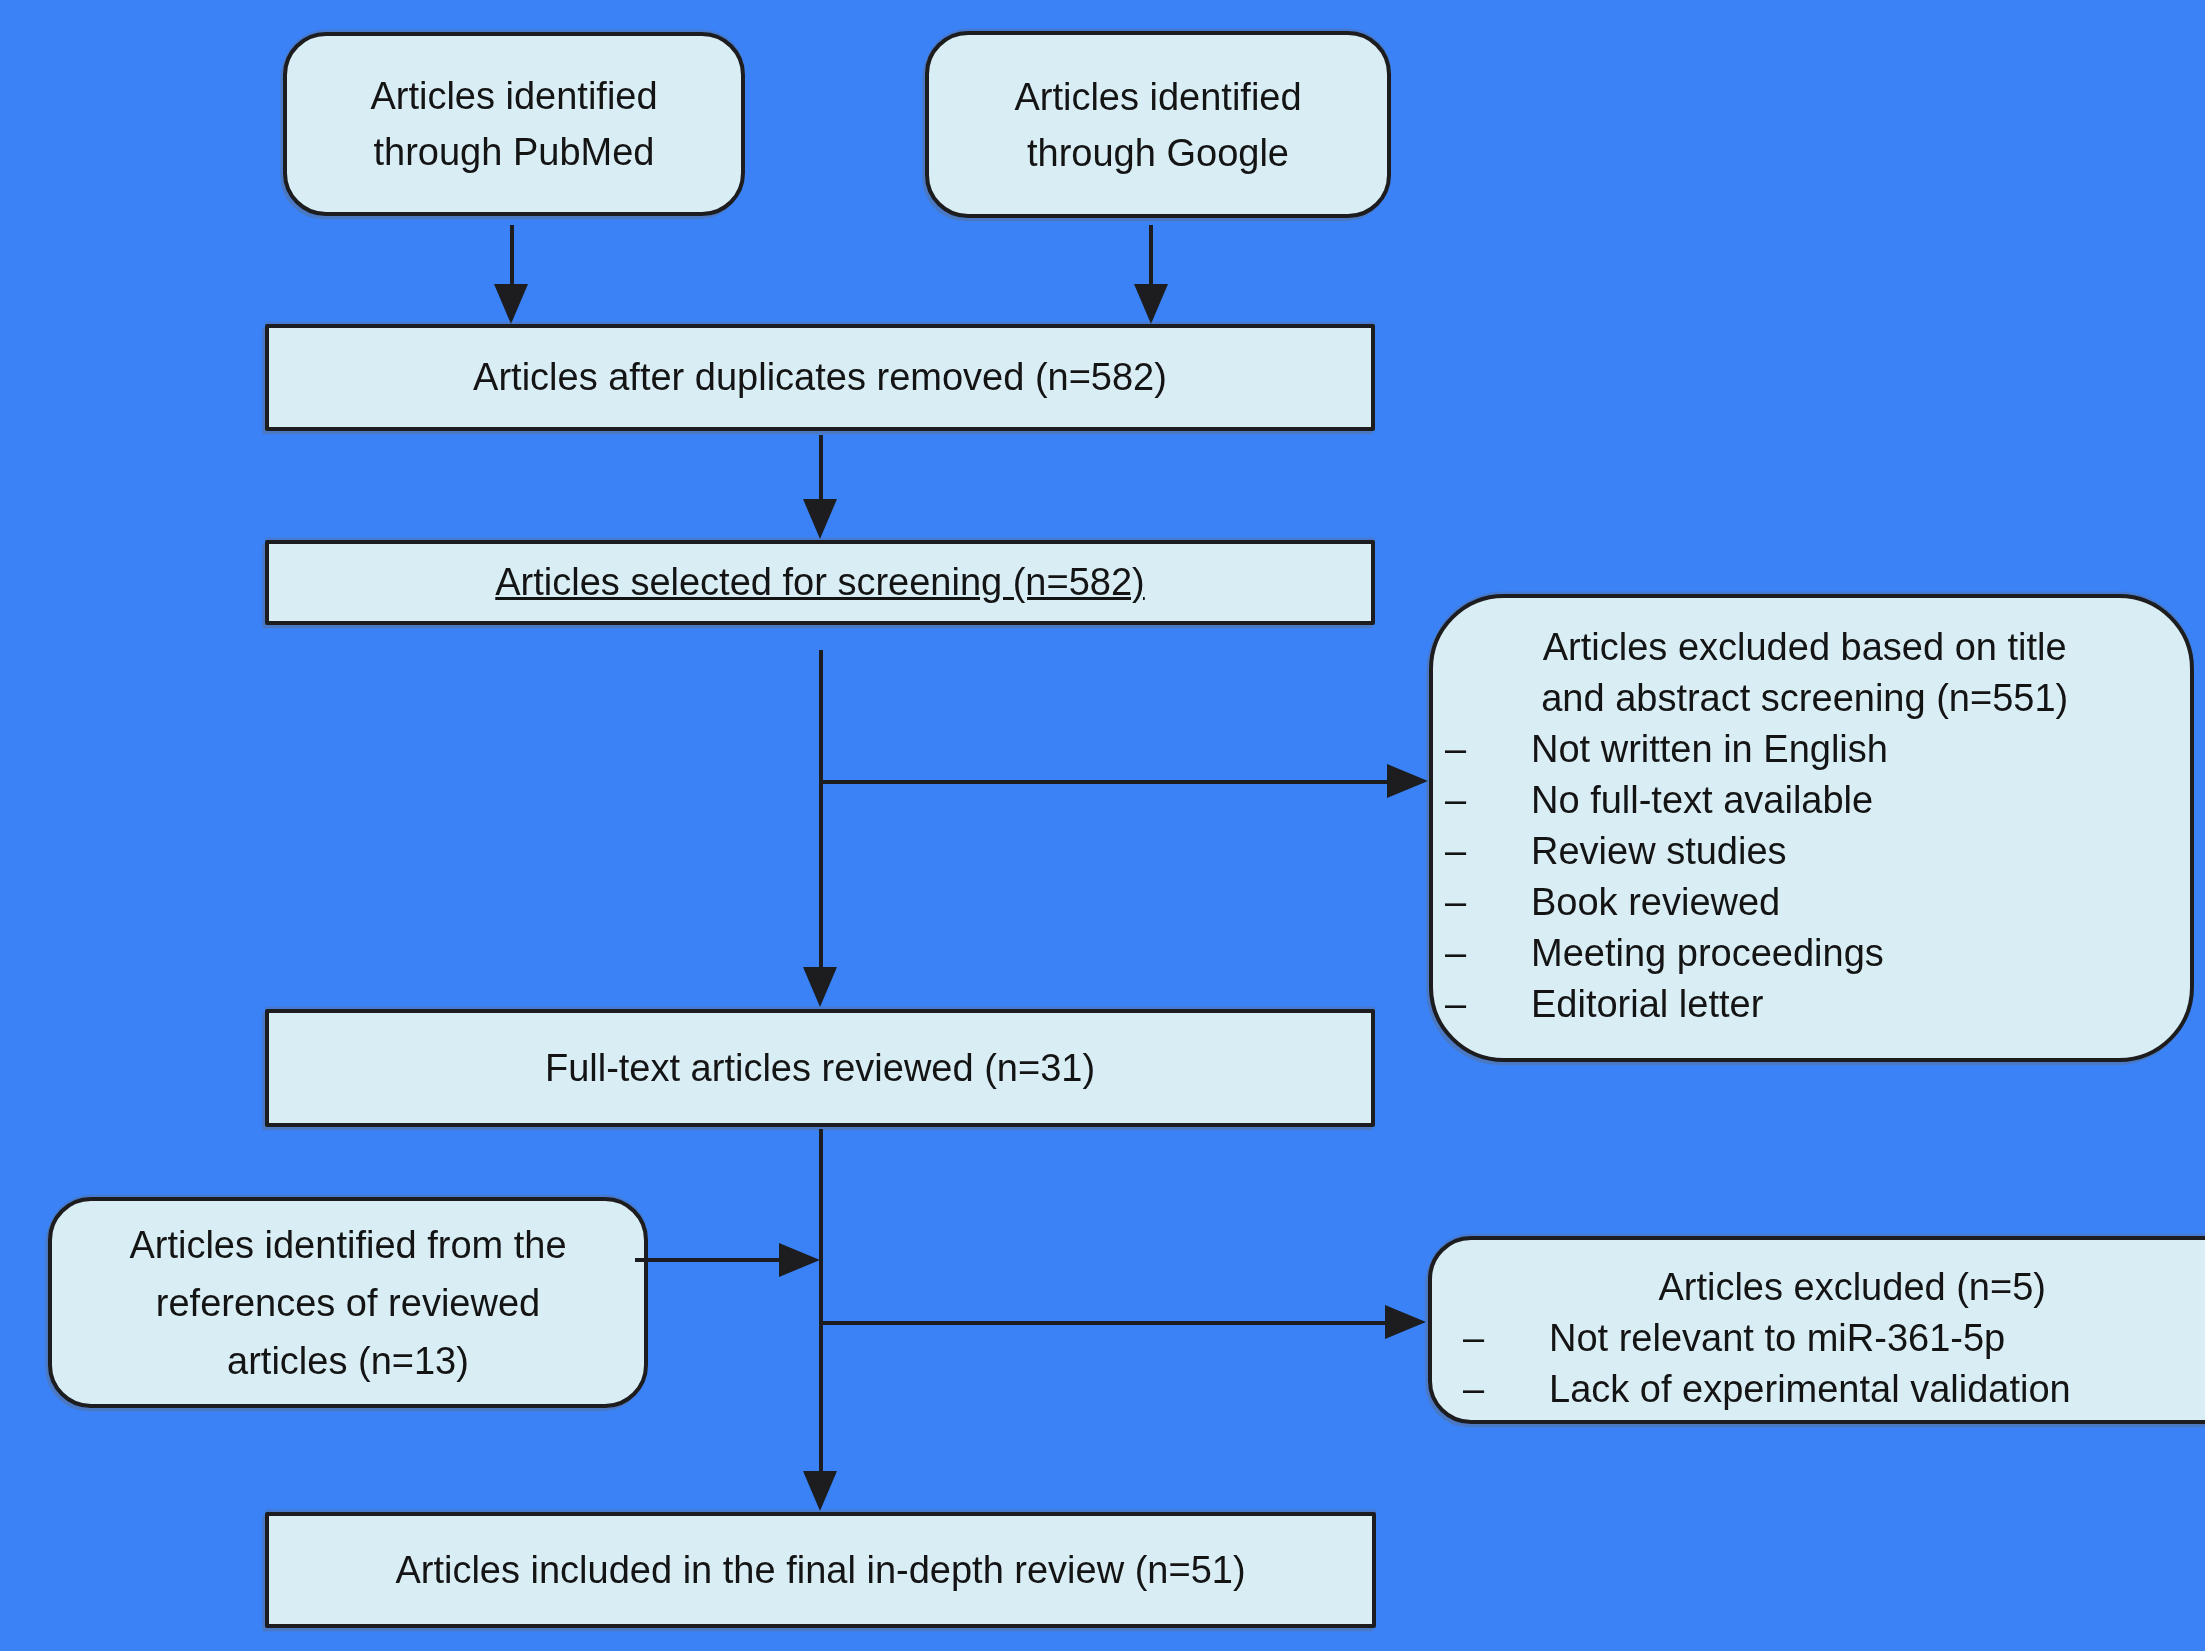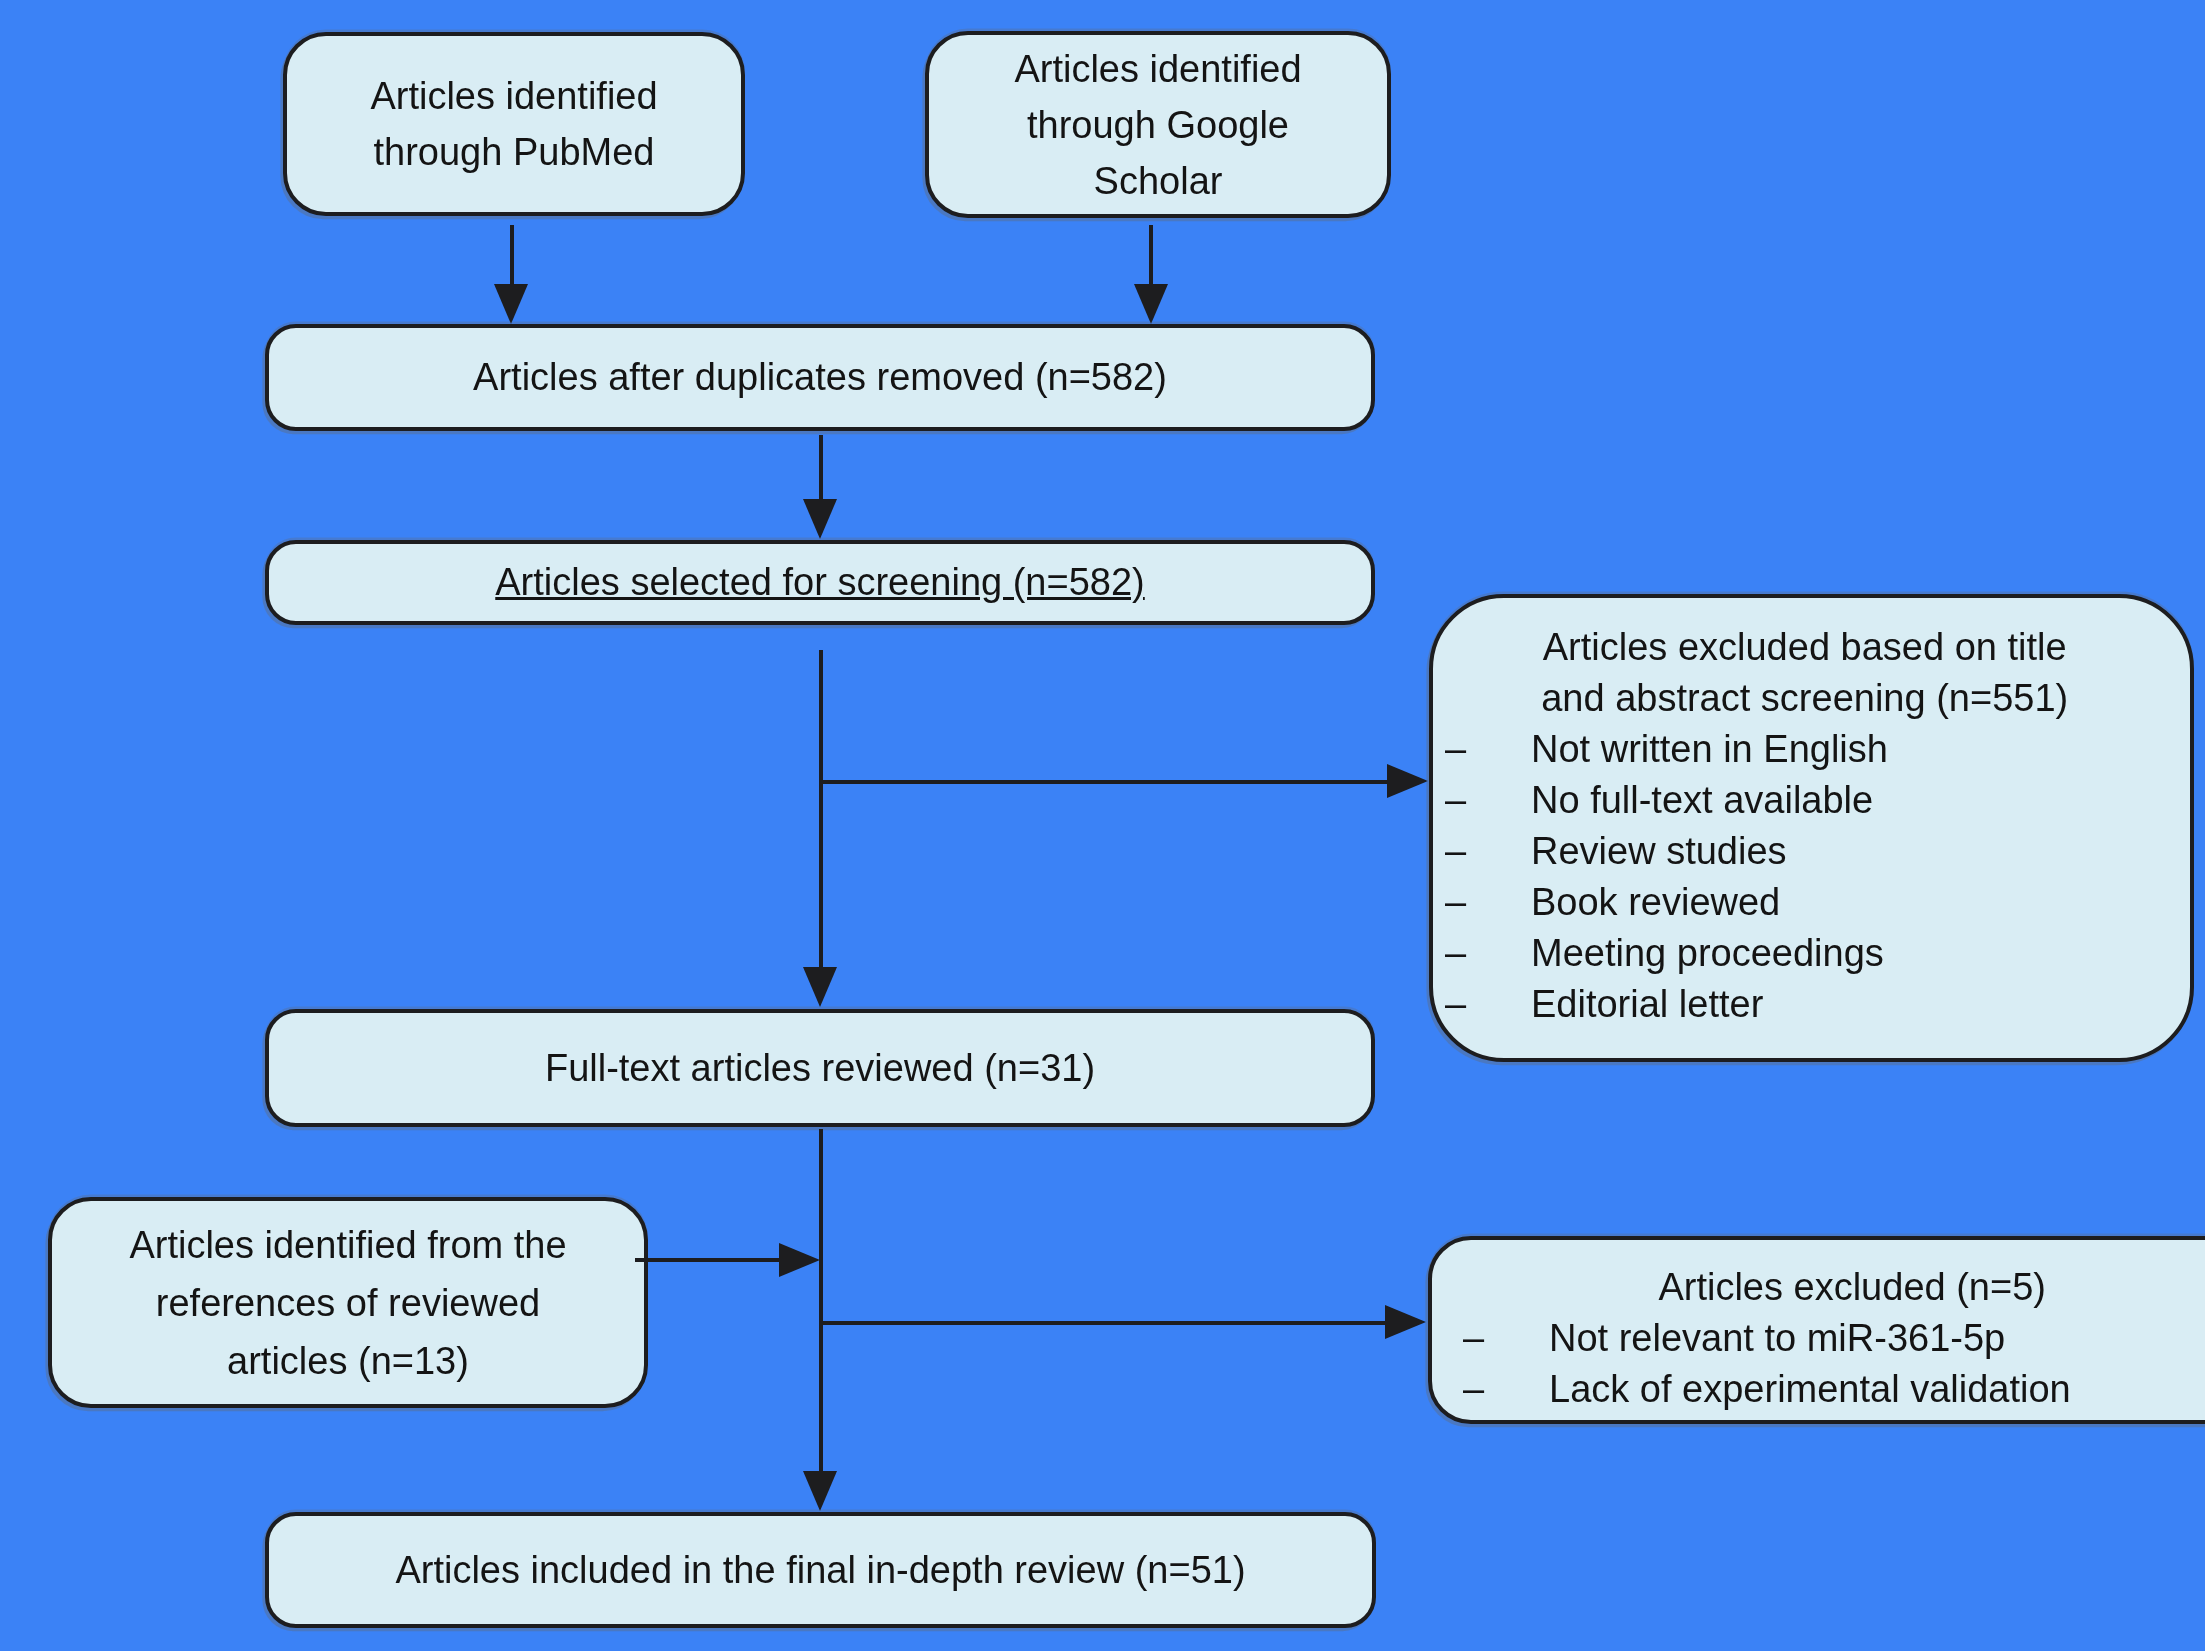--- a/index.html
+++ b/index.html
@@ -26,21 +26,21 @@
     display: flex;
     align-items: center;
     justify-content: center;
     text-align: center;
     font-size: 38px;
     line-height: 51px;
   }
   .box .lines { width: 100%; }
   .r-lg  { border-radius: 75px; }
   .r-md  { border-radius: 43px; }
-  .r-sm  { border-radius: 31px; }
+  .r-sm  { border-radius: 2px; }
   .lh-top { line-height: 56px; }
   .lh-ref { line-height: 58px; }
 
   
   .box.listbox {
     display: block;
     text-align: left;
   }
   .ex-title { text-align: center; line-height: 51px; }
   .ex-item  { display: flex; line-height: 51px; }
@@ -84,21 +84,20 @@
     <div class="lines">
       <div>Articles identified</div>
       <div>through PubMed</div>
     </div>
   </div>
 
   <div class="box r-md lh-top" id="box-google-scholar" style="left:925px; top:31px; width:466px; height:187px;">
     <div class="lines">
       <div>Articles identified</div>
       <div>through Google</div>
-      <div>Scholar</div>
     </div>
   </div>
 
   <div class="vshaft" style="left:510px; top:225px; height:61px;"></div>
   <div class="head-down" style="left:494px; top:284px;"></div>
 
   <div class="vshaft" style="left:1149px; top:225px; height:61px;"></div>
   <div class="head-down" style="left:1134px; top:284px;"></div>
 
   <div class="box r-sm" id="box-duplicates-removed" style="left:265px; top:324px; width:1110px; height:107px;">

